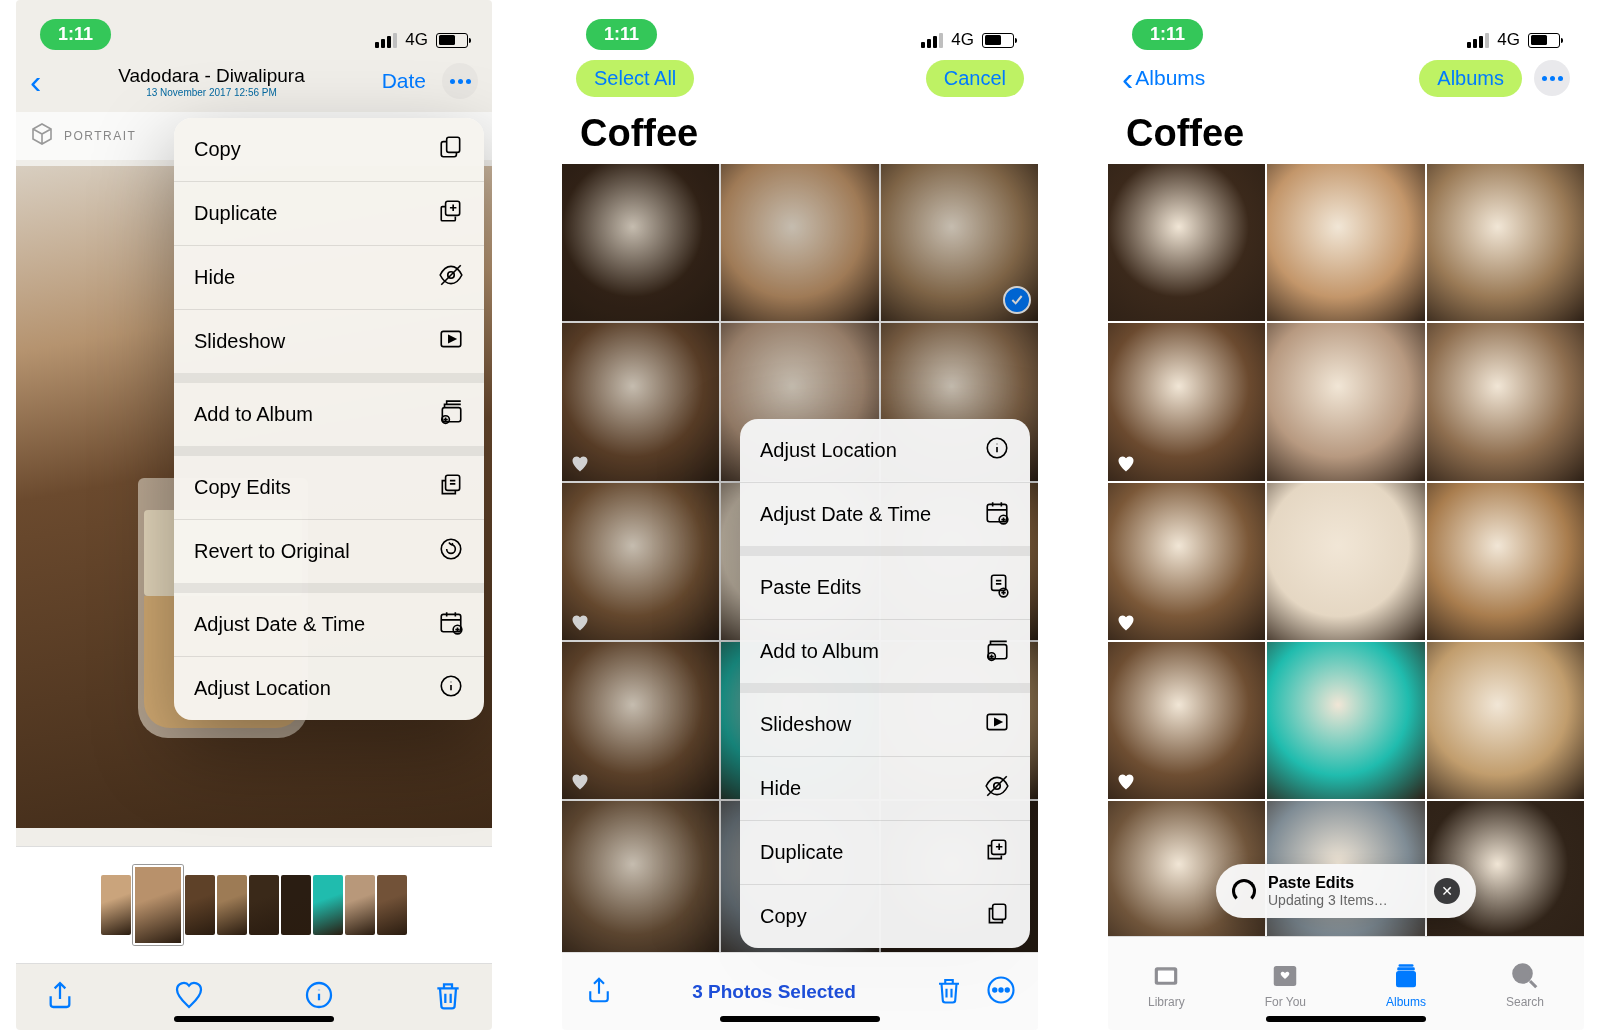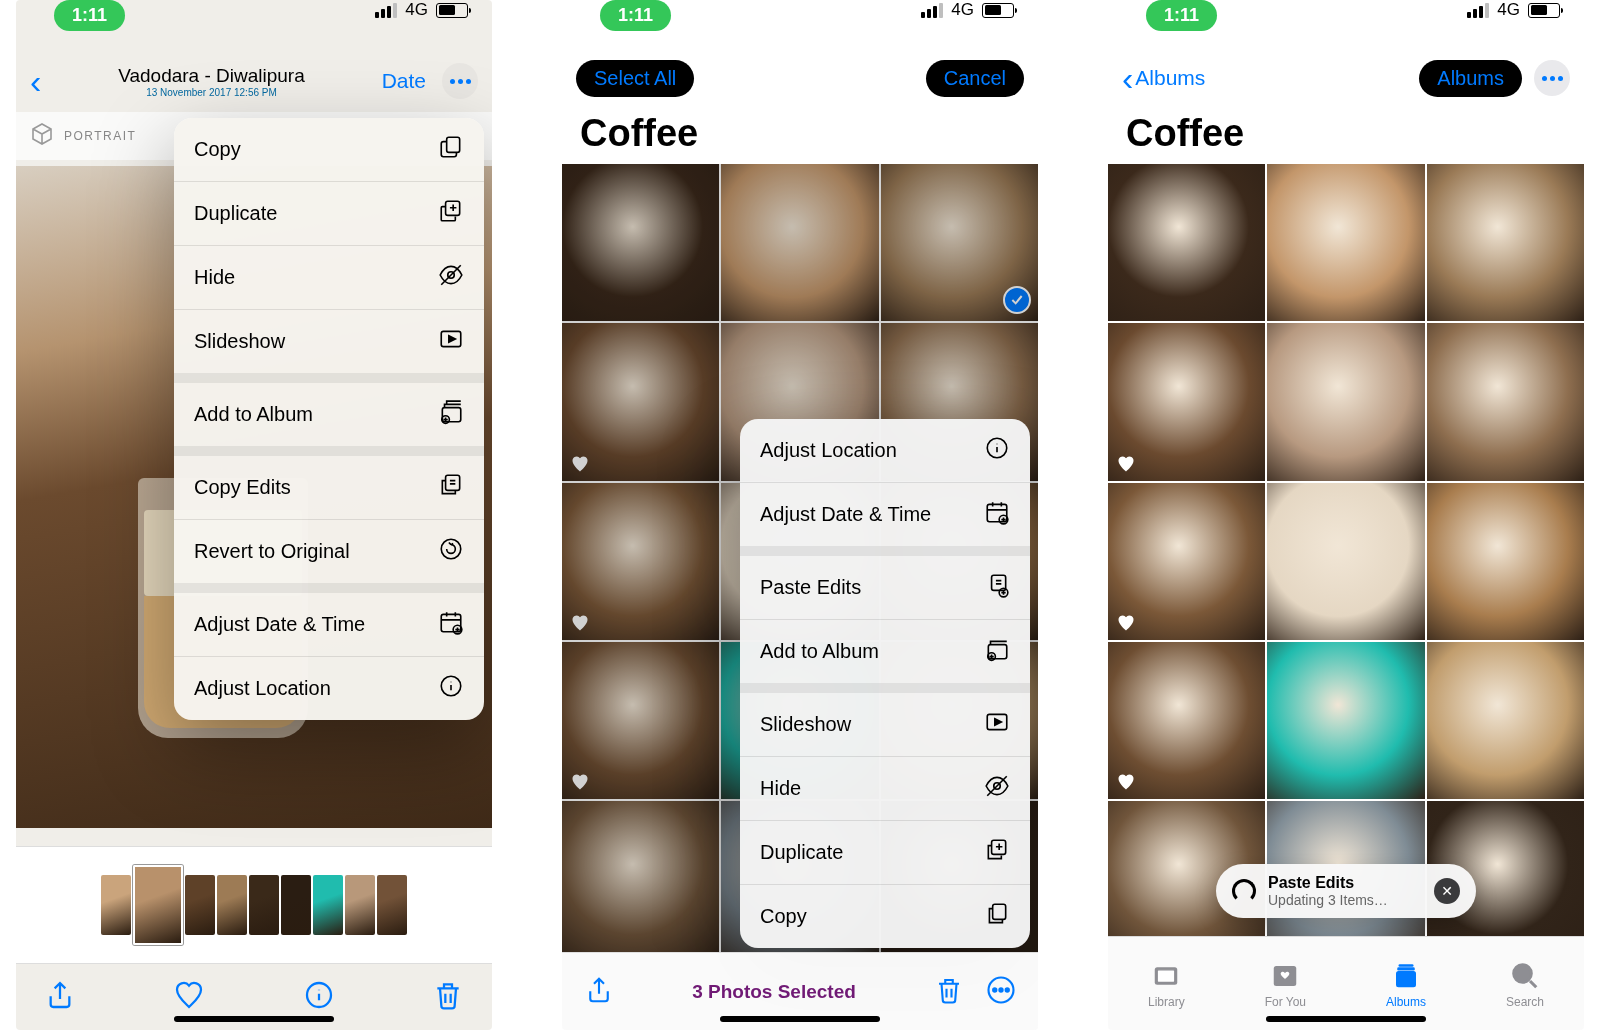--- a/index.html
+++ b/index.html
@@ -1,18 +1,18 @@
 <!DOCTYPE html>
 <html><head>
 <meta charset="utf-8">
 <style>
   * { box-sizing: border-box; margin: 0; padding: 0; font-family: -apple-system, BlinkMacSystemFont, "Segoe UI", Helvetica, Arial, sans-serif; }
   body { background:#fff; width:1600px; height:1036px; display:flex; gap:70px; justify-content:center; padding:0 10px; overflow:hidden;}
   .phone { width:476px; height:1030px; background:#fff; position:relative; overflow:hidden; border-radius:4px;}
-  .statusbar { height:50px; display:flex; align-items:flex-start; justify-content:space-between; padding:0 24px;margin-left:14px;}
+  .statusbar { height:50px; display:flex; align-items:flex-end; justify-content:space-between; padding:0 24px;}
   .time-pill { background:#34c759; color:#fff; font-weight:600; font-size:18px; padding:5px 18px; border-radius:20px;}
   .status-right { display:flex; align-items:center; gap:8px;}
   .signal { display:flex; align-items:flex-end; gap:2px;}
   .signal span { width:4px; background:#000; border-radius:1px;}
   .signal span:nth-child(1){height:6px;} .signal span:nth-child(2){height:9px;} .signal span:nth-child(3){height:12px;} .signal span:nth-child(4){height:15px;background:#bfbfbf;}
   .net { font-size:17px; font-weight:500;}
   .battery { width:32px; height:15px; border:1.5px solid #000; border-radius:3px; position:relative;}
   .battery::after { content:""; position:absolute; right:-4px; top:4px; width:2.5px; height:5px; background:#000; border-radius:0 2px 2px 0;}
   .battery .fill { position:absolute; left:1.5px; top:1.5px; bottom:1.5px; width:55%; background:#000; border-radius:1.5px;}
 
@@ -42,31 +42,31 @@
   .micon svg { width:26px; height:26px; stroke:#000; fill:none; stroke-width:1.5;}
 
   .thumbstrip { position:absolute; bottom:66px; left:0; right:0; height:118px; background:#fff; display:flex; align-items:center; justify-content:center; gap:2px; border-top:0.5px solid #ddd; border-bottom:0.5px solid #ddd;}
   .thumbstrip .th { width:30px; height:60px; border-radius:2px;}
   .bottombar { position:absolute; bottom:0; left:0; right:0; height:66px; display:flex; align-items:center; justify-content:space-between; padding:0 28px;}
   .bb-icon svg { width:32px; height:32px; stroke:#007aff; fill:none; stroke-width:1.7;}
   .home-ind { position:absolute; bottom:8px; left:50%; transform:translateX(-50%); width:160px; height:6px; background:#000; border-radius:4px;}
 
   
   .s2 .nav2 { height:56px; display:flex; align-items:center; justify-content:space-between; padding:0 14px;}
-  .pill-btn { background:#000000; color:#007aff; font-size:20px; padding:7px 18px; border-radius:20px;}
+  .pill-btn { background:#bef264; color:#007aff; font-size:20px; padding:7px 18px; border-radius:20px;}
   .s2 h1, .s3 h1 { font-size:38px; font-weight:700; padding:6px 18px 14px;}
   .grid { display:grid; grid-template-columns:repeat(3,1fr); gap:2px;}
   .cell { position:relative; aspect-ratio:1/1;}
   .check { position:absolute; right:7px; bottom:7px; width:28px; height:28px; background:#007aff; border-radius:50%; border:2px solid #fff; display:flex; align-items:center; justify-content:center;}
   .check svg { width:16px; height:16px; stroke:#fff; fill:none; stroke-width:3;}
   .fav-heart { position:absolute; left:8px; bottom:7px; width:20px; height:20px;}
   .fav-heart svg { fill:#fff; }
   .menu2 { position:absolute; bottom:82px; right:8px; width:290px; background:rgba(243,243,243,0.98); border-radius:18px; overflow:hidden; box-shadow:0 30px 80px rgba(0,0,0,0.35);}
   .toolbar2 { position:absolute; bottom:0; left:0; right:0; height:78px; display:flex; align-items:center; justify-content:space-between; padding:0 22px; background:rgba(250,250,250,0.95); border-top:0.5px solid rgba(0,0,0,0.1);}
-  .tb-text { font-size:19px; font-weight:600; color:#701a75;}
+  .tb-text { font-size:19px; font-weight:600; color:#1d4ed8;}
   .tb-icon svg { width:30px; height:30px; stroke:#007aff; fill:none; stroke-width:1.7;}
   .home-ind2 { position:absolute; bottom:8px; left:50%; transform:translateX(-50%); width:160px; height:6px; background:#000; border-radius:4px;}
 
   
   .s3 .nav3 { height:56px; display:flex; align-items:center; justify-content:space-between; padding:0 14px;}
   .albums-back { display:flex; align-items:center; color:#007aff; font-size:21px; gap:2px;}
   .nav3-right { display:flex; align-items:center; gap:12px;}
   .toast { position:absolute; bottom:112px; left:50%; transform:translateX(-50%); width:260px; background:rgba(248,248,248,0.97); border-radius:28px; padding:10px 16px; display:flex; align-items:center; gap:12px; box-shadow:0 8px 22px rgba(0,0,0,0.22);}
   .toast .spinner { width:24px; height:24px; border:3px solid #000; border-bottom-color:transparent; border-radius:50%;}
   .toast .tx .t1 { font-size:16px; font-weight:600;}

